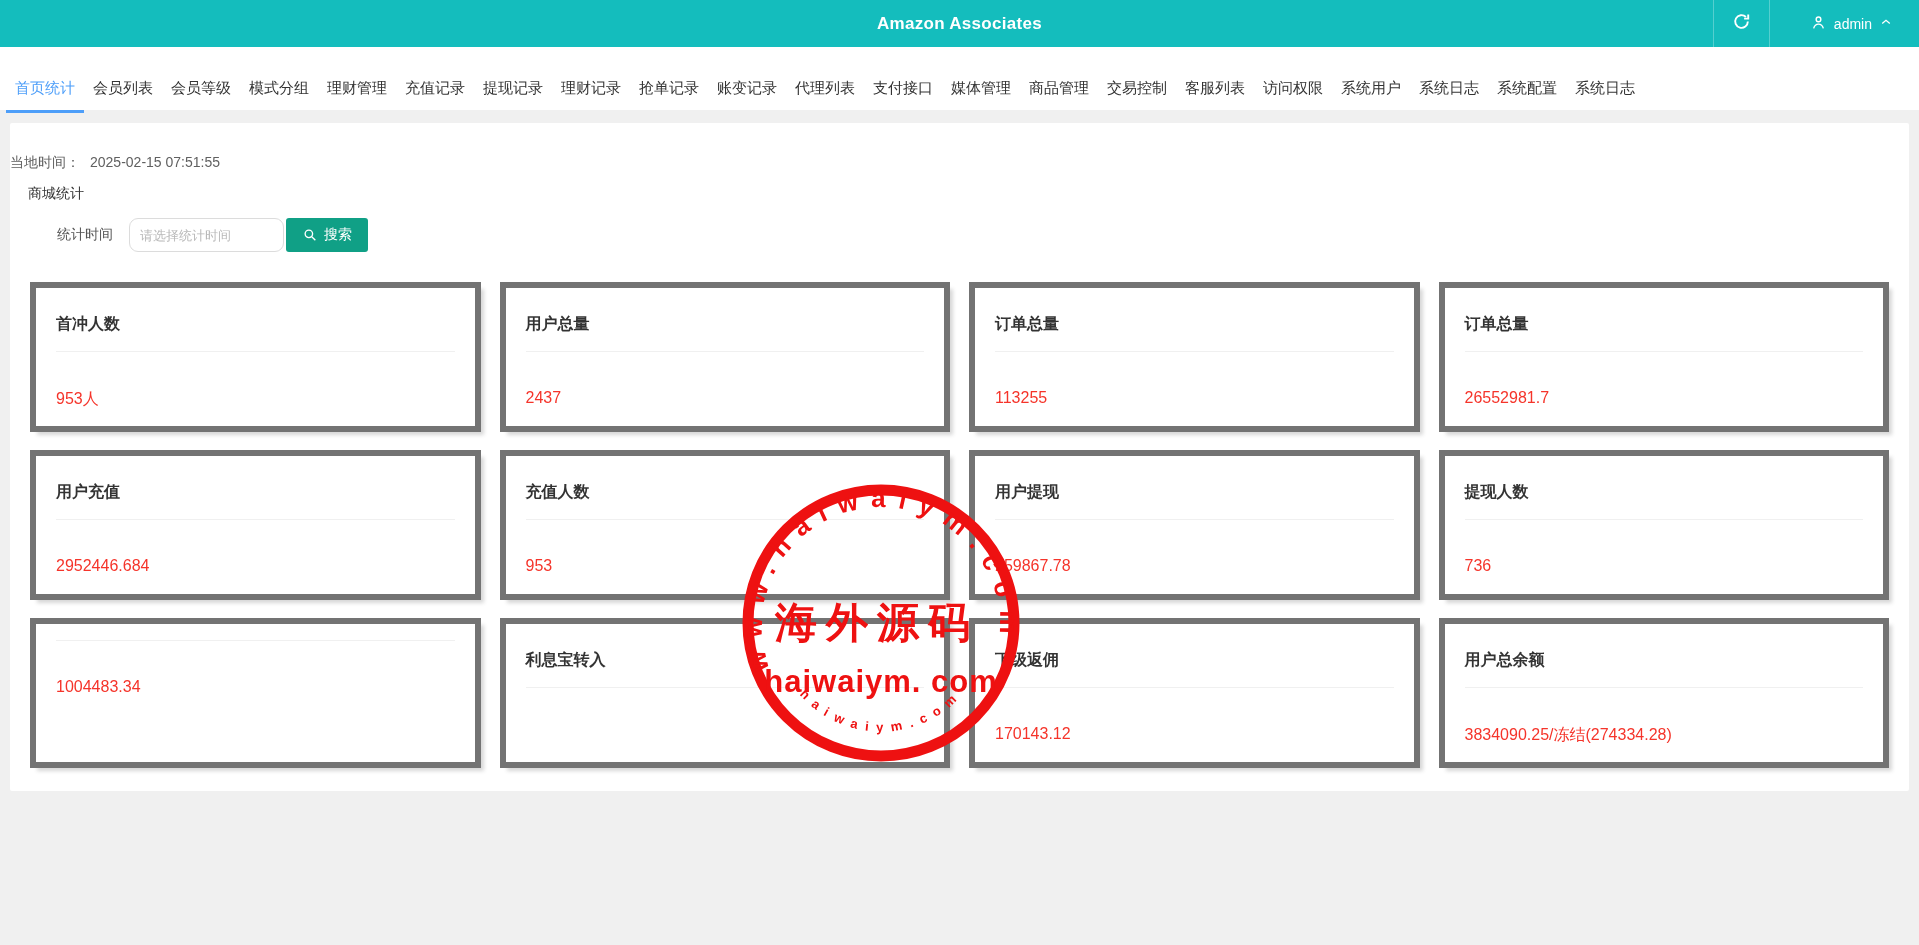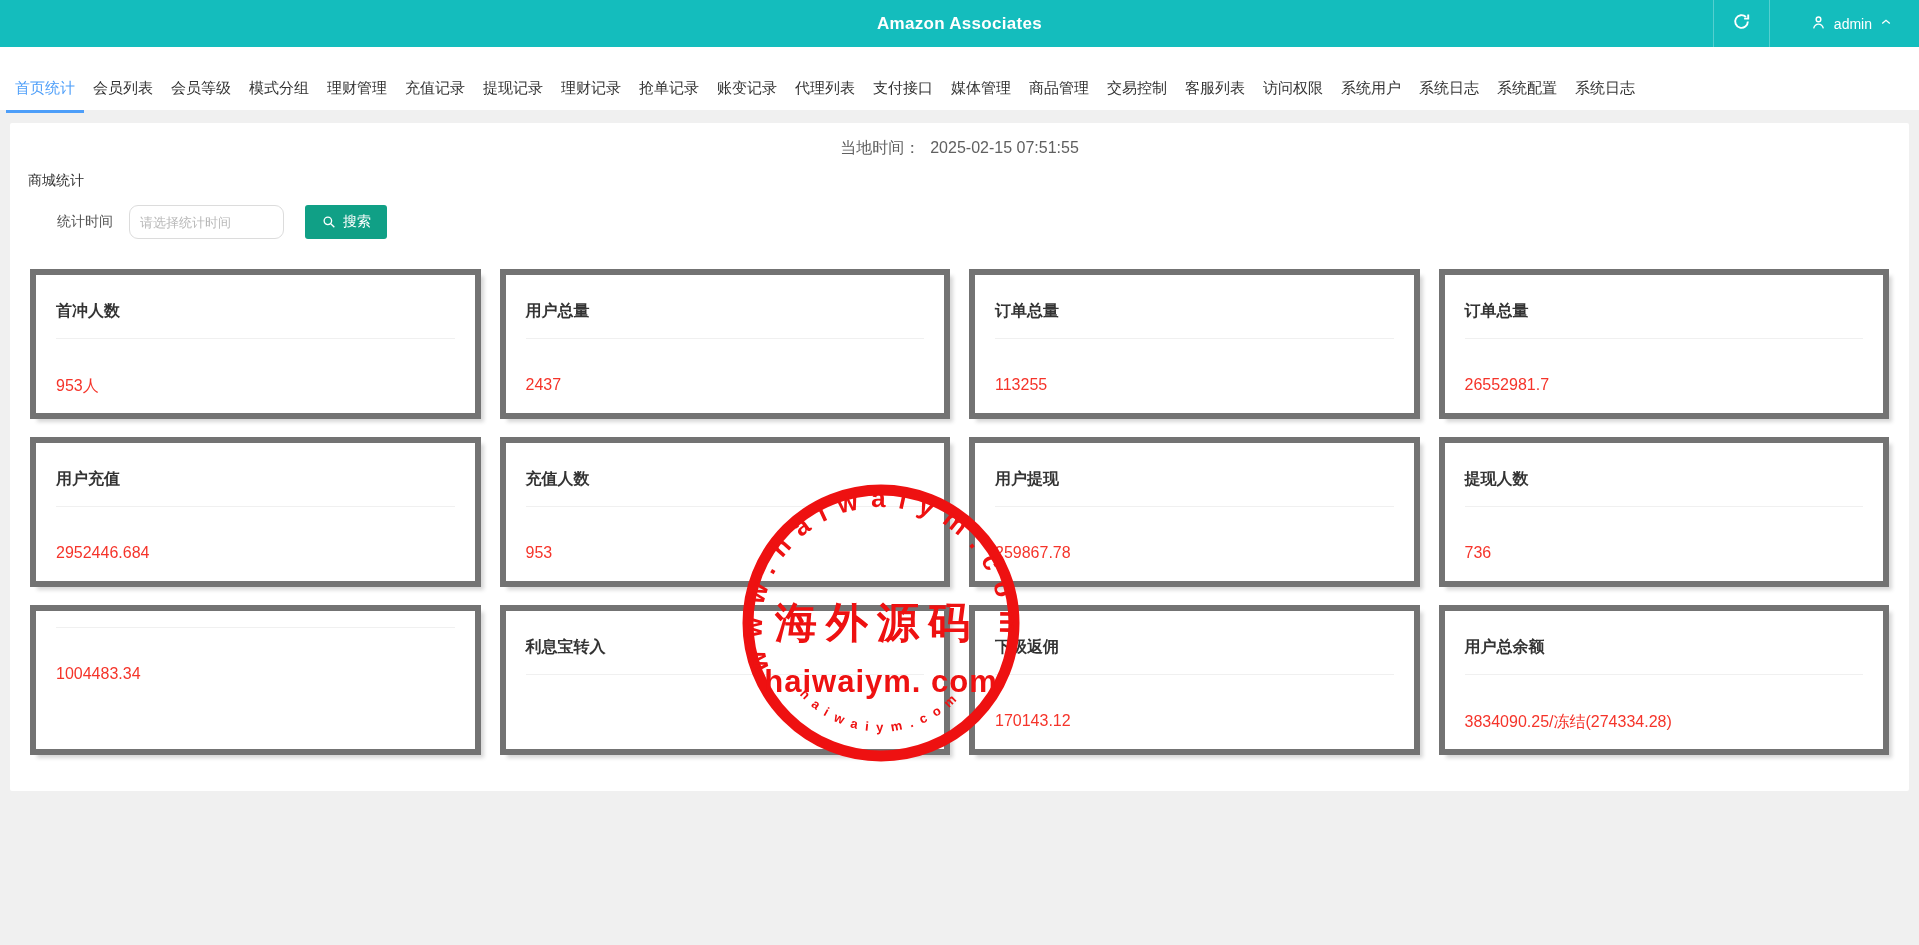--- a/index.html
+++ b/index.html
@@ -37,33 +37,33 @@
     display:inline-flex; align-items:center; height:46px; padding:0 9px;
     font-size:15px; color:#333; cursor:pointer; text-decoration:none;
     border-bottom:3px solid transparent; white-space:nowrap;
   }
   .nav .tab.active { color:#4d9ef9; border-bottom-color:#4d9ef9; }
   
   .panel {
     margin:13px 10px 0 10px; background:#fff; border-radius:2px;
     height:668px; position:relative;
   }
-  .time-row { text-align:center; padding-top:15px; font-size:16px; color:#606060; }
+  .time-row { text-align:left; padding-top:31px; font-size:14px; color:#606060; }
   .time-row .val { margin-left:10px; }
   .section-label { margin:13px 0 0 18px; font-size:14px; color:#333; }
   .filter-row { display:flex; align-items:center; margin:15px 0 0 47px; }
   .filter-label { font-size:14px; color:#555; margin-right:16px; }
   .filter-input {
     width:155px; height:34px; border:1px solid #dcdcdc; border-radius:9px;
     padding:0 10px; font-size:13px; color:#701a75; outline:none;
     font-family:"Liberation Sans","DejaVu Sans",sans-serif;
   }
   .filter-input::placeholder { color:#b8b8b8; }
   .search-btn {
-    margin-left:21px; height:34px; padding:0 16px; border:none; border-radius:3px;
+    margin-left:2px; height:34px; padding:0 16px; border:none; border-radius:3px;
     background:#10a086; color:#fff; font-size:14px; cursor:pointer;
     display:inline-flex; align-items:center; gap:6px;
     font-family:Liberation Sans, sans-serif;
   }
   
   .cards {
     margin:30px 20px 0 20px;
     display:grid; grid-template-columns:repeat(4,1fr);
     column-gap:19px; row-gap:18px;
   }

